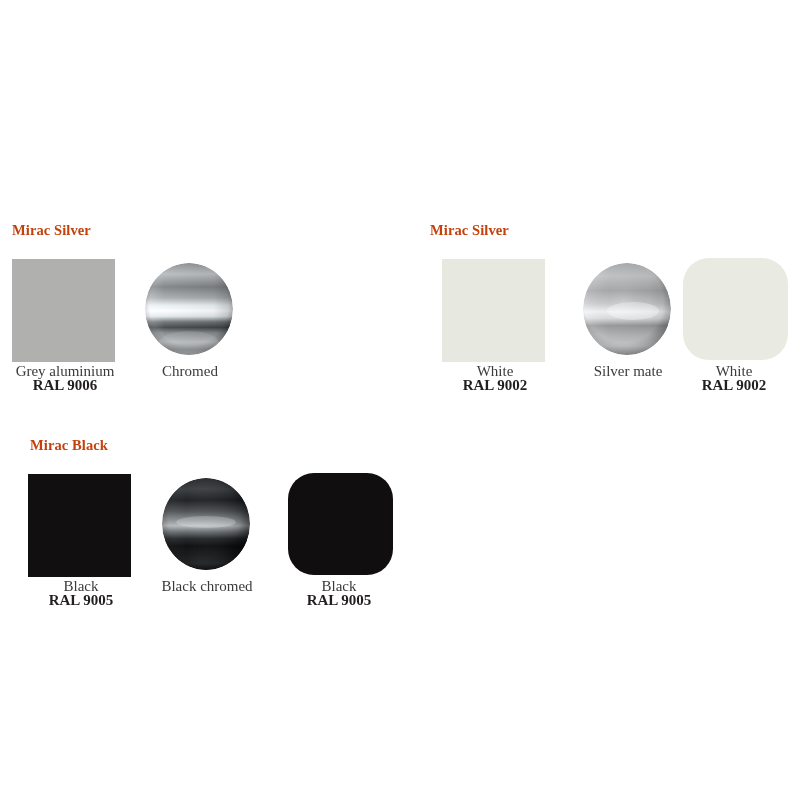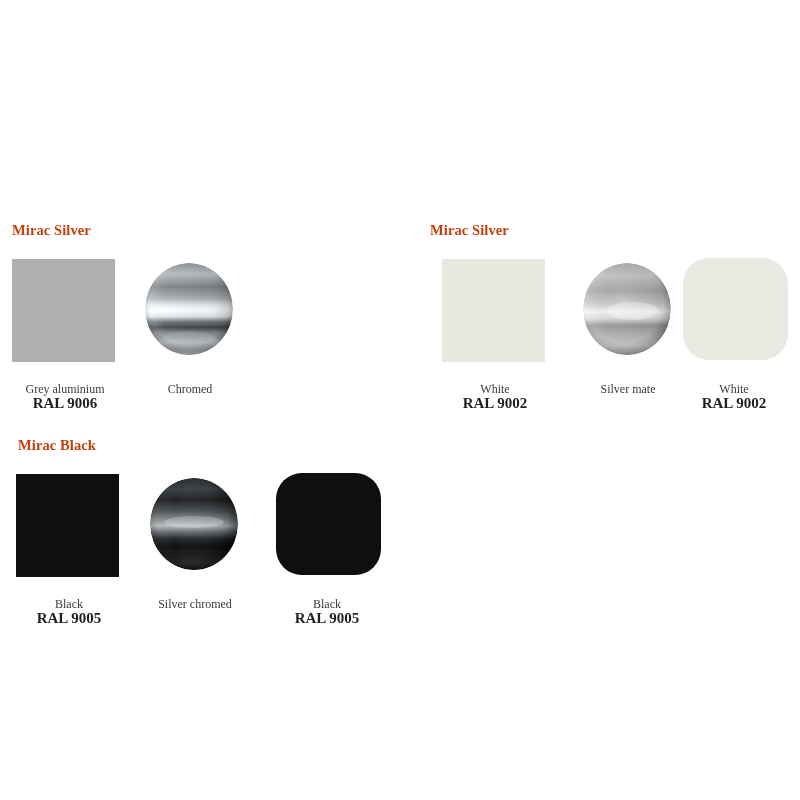--- a/index.html
+++ b/index.html
@@ -22,21 +22,21 @@
     height: 800px;
     background: #ffffff;
   }
 
   
   .group {
     position: absolute;
   }
   #group-silver { left: 0px;   top: 222px; width: 400px; }
   #group-white  { left: 420px; top: 222px; width: 380px; }
-  #group-black  { left: 4px;   top: 437px; width: 400px; }
+  #group-black  { left: 16px;   top: 437px; width: 400px; }
 
   .group-title {
     font-family: "Liberation Serif", "DejaVu Serif", serif;
     font-weight: bold;
     font-size: 14.5px;
     color: #c2410c;
     letter-spacing: 0.1px;
     white-space: nowrap;
   }
   #group-silver .group-title { margin-left: 12px; }
@@ -85,23 +85,23 @@
     left: 20px;
     top: 9px;
     width: 88px;
     height: 92px;
     border-radius: 50%;
     overflow: hidden;
   }
   .shape-sphere svg { display: block; width: 100%; height: 100%; }
 
   .swatch-label {
-    margin-top: 20px;
+    margin-top: 2px;
     font-family: "Liberation Serif", "DejaVu Serif", serif;
-    font-size: 12px;
+    font-size: 15px;
     line-height: 14px;
     color: #3a3a3a;
     white-space: nowrap;
   }
   .swatch-code {
     font-family: "Liberation Serif", "DejaVu Serif", serif;
     font-size: 15px;
     font-weight: bold;
     line-height: 14px;
     color: #231f20;
@@ -292,21 +292,21 @@
                   <stop offset="100%" stop-color="#000000" stop-opacity="0.35"></stop>
                 </linearGradient>
               </defs>
               <ellipse cx="44" cy="46" rx="44" ry="46" fill="url(#chromeC)"></ellipse>
               <ellipse cx="44" cy="46" rx="44" ry="46" fill="url(#chromeCside)"></ellipse>
               <ellipse cx="44" cy="46" rx="44" ry="46" fill="url(#chromeCv)"></ellipse>
               <ellipse cx="44" cy="44" rx="30" ry="6" fill="#ffffff" opacity="0.22"></ellipse>
             </svg>
           </div>
         </div>
-        <div class="swatch-label">Silver chromed</div>
+        <div class="swatch-label">Black chromed</div>
 
       </div>
 
       <div class="swatch-cell col-2">
         <div class="swatch-art">
           <div class="shape-rounded" style="background:#100e0f;"></div>
         </div>
         <div class="swatch-label">Black</div>
         <div class="swatch-code">RAL 9005</div>
       </div>

